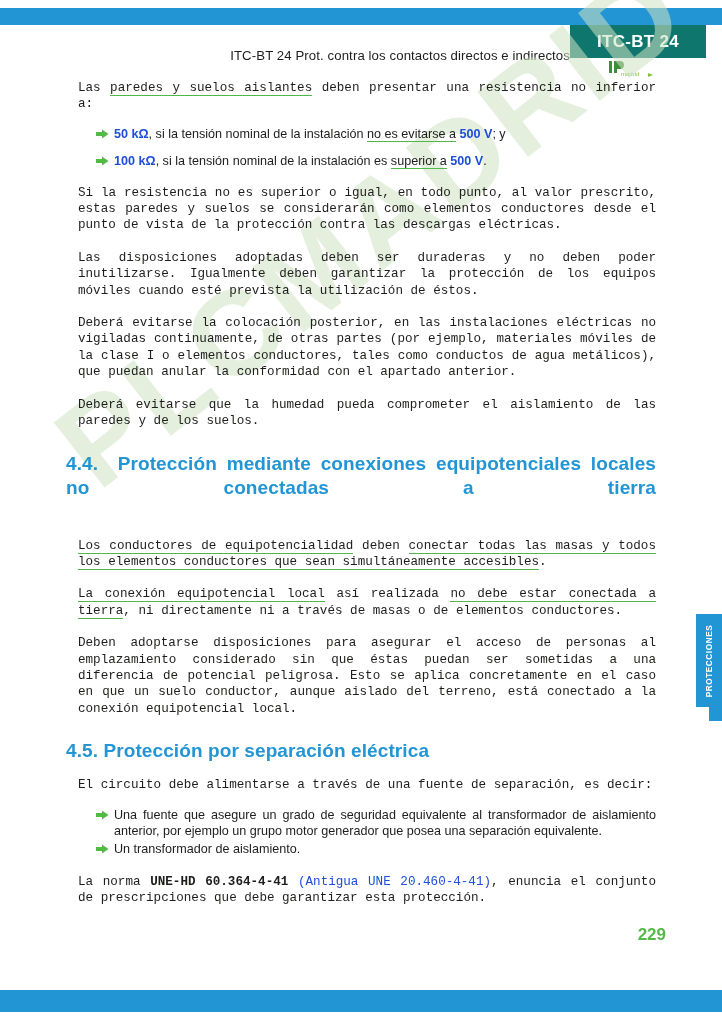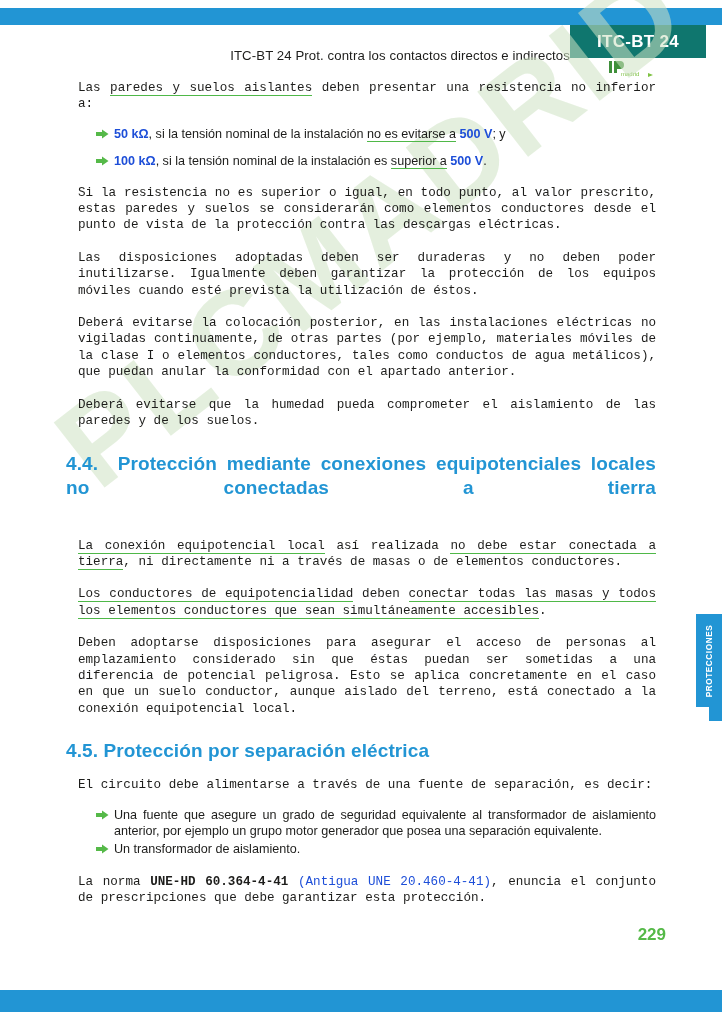--- a/index.html
+++ b/index.html
@@ -190,23 +190,23 @@
     </li>
   </ul>
 
   <p class="body">Si la resistencia no es superior o igual, en todo punto, al valor prescrito, estas paredes y suelos se considerarán como elementos conductores desde el punto de vista de la protección contra las descargas eléctricas.</p>
   <p class="body">Las disposiciones adoptadas deben ser duraderas y no deben poder inutilizarse. Igualmente deben garantizar la protección de los equipos móviles cuando esté prevista la utilización de éstos.</p>
   <p class="body">Deberá evitarse la colocación posterior, en las instalaciones eléctricas no vigiladas continuamente, de otras partes (por ejemplo, materiales móviles de la clase I o elementos conductores, tales como conductos de agua metálicos), que puedan anular la conformidad con el apartado anterior.</p>
   <p class="body">Deberá evitarse que la humedad pueda comprometer el aislamiento de las paredes y de los suelos.</p>
 
   <h2 class="sec just"><span>4.4.</span>&nbsp; <span>Protección mediante conexiones equipotenciales locales no conectadas a tierra</span></h2>
 
+  <p class="body"><span class="u">Los conductores de equipotencialidad</span><span> deben </span><span class="u">conectar todas las masas y todos los elementos conductores que sean simultáneamente accesibles</span><span>.</span></p>
+
   <p class="body"><span class="u">La conexión equipotencial local</span><span> así realizada </span><span class="u">no debe estar conectada a tierra</span><span>, ni directamente ni a través de masas o de elementos conductores.</span></p>
-
-  <p class="body"><span class="u">Los conductores de equipotencialidad</span><span> deben </span><span class="u">conectar todas las masas y todos los elementos conductores que sean simultáneamente accesibles</span><span>.</span></p>
 
   <p class="body">Deben adoptarse disposiciones para asegurar el acceso de personas al emplazamiento considerado sin que éstas puedan ser sometidas a una diferencia de potencial peligrosa. Esto se aplica concretamente en el caso en que un suelo conductor, aunque aislado del terreno, está conectado a la conexión equipotencial local.</p>
 
   <h2 class="sec">4.5. Protección por separación eléctrica</h2>
 
   <p class="body tight">El circuito debe alimentarse a través de una fuente de separación, es decir:</p>
 
   <ul class="arrows compact">
     <li>
       <span class="arrow-ico">

